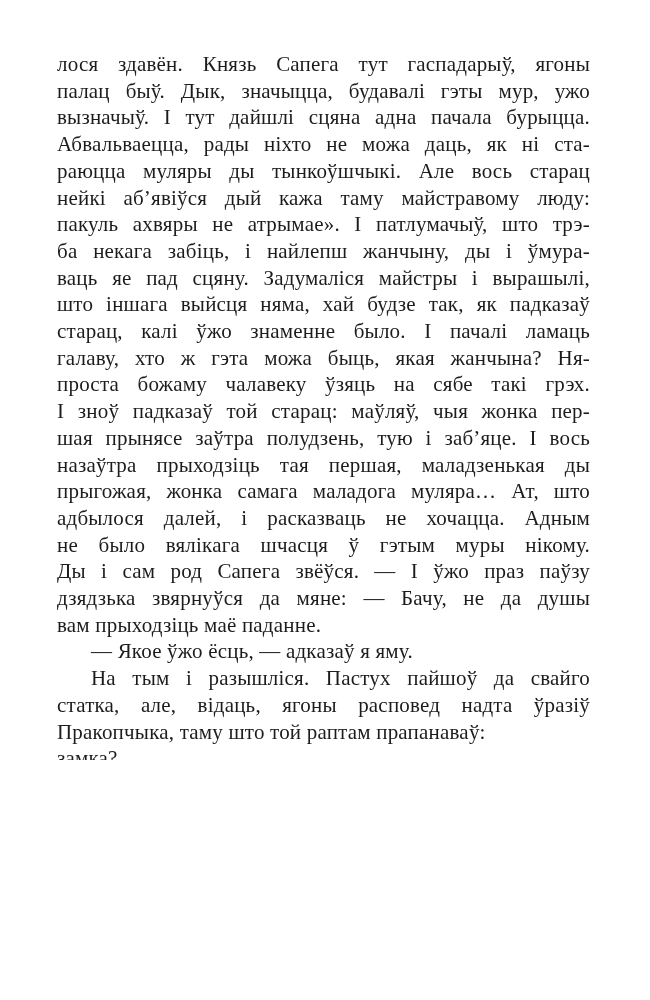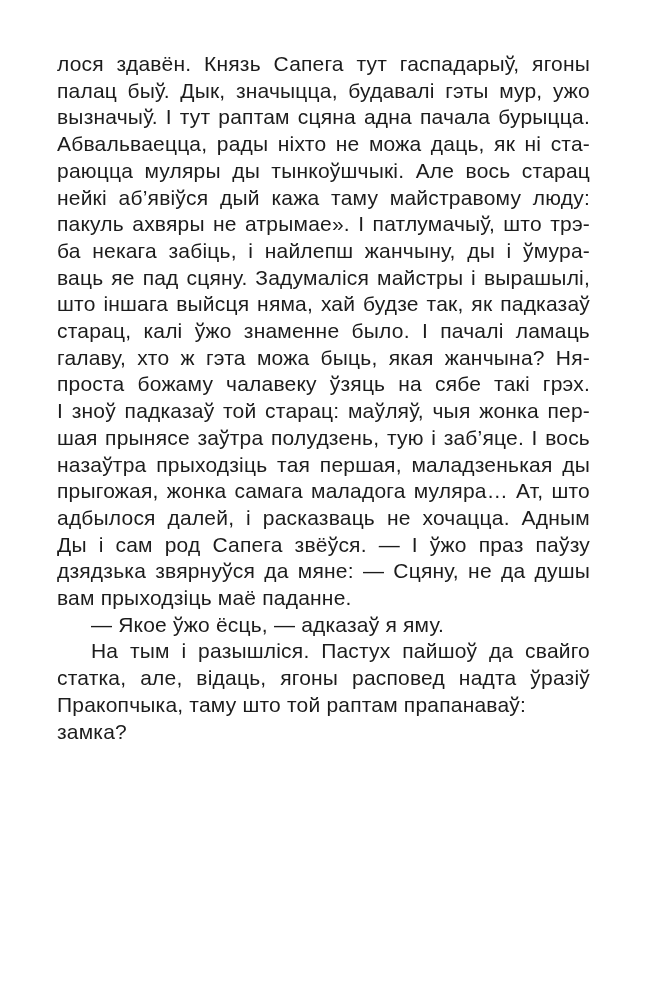--- a/index.html
+++ b/index.html
@@ -6,21 +6,21 @@
     margin: 0;
     padding: 0;
     background: #ffffff;
   }
   .book-page {
     position: relative;
     width: 650px;
     height: 760px;
     background: #ffffff;
     overflow: hidden;
-    font-family: Liberation Sans, sans-serif;
+    font-family: Liberation Serif, serif;
   }
   .text-block {
     position: absolute;
     left: 57px;
     top: 51px;
     width: 533px;
     font-size: 21px;
     line-height: 26.7px;
     letter-spacing: 0.2px;
     color: #1c1c1c;
@@ -46,38 +46,39 @@
     color: #be185d;
   }
 </style>
 </head>
 <body>
 
 <div class="book-page">
   <div class="text-block">
       <div class="text-line">лося здавён. Князь Сапега тут гаспадарыў, ягоны</div>
       <div class="text-line">палац быў. Дык, значыцца, будавалі гэты мур, ужо</div>
-      <div class="text-line">вызначыў. І тут раптам сцяна адна пачала бурыцца.</div>
+      <div class="text-line">вызначыў. І тут дайшлі сцяна адна пачала бурыцца.</div>
       <div class="text-line">Абвальваецца, рады ніхто не можа даць, як ні ста-</div>
       <div class="text-line">раюцца муляры ды тынкоўшчыкі. Але вось старац</div>
       <div class="text-line">нейкі аб’явіўся дый кажа таму майстравому люду:</div>
       <div class="text-line">пакуль ахвяры не атрымае». І патлумачыў, што трэ-</div>
       <div class="text-line">ба некага забіць, і найлепш жанчыну, ды і ўмура-</div>
       <div class="text-line">ваць яе пад сцяну. Задумаліся майстры і вырашылі,</div>
       <div class="text-line">што іншага выйсця няма, хай будзе так, як падказаў</div>
       <div class="text-line">старац, калі ўжо знаменне было. І пачалі ламаць</div>
       <div class="text-line">галаву, хто ж гэта можа быць, якая жанчына? Ня-</div>
       <div class="text-line">проста божаму чалавеку ўзяць на сябе такі грэх.</div>
       <div class="text-line">І зноў падказаў той старац: маўляў, чыя жонка пер-</div>
       <div class="text-line">шая прынясе заўтра полудзень, тую і заб’яце. І вось</div>
       <div class="text-line">назаўтра прыходзіць тая першая, маладзенькая ды</div>
       <div class="text-line">прыгожая, жонка самага маладога муляра… Ат, што</div>
       <div class="text-line">адбылося далей, і расказваць не хочацца. Адным</div>
+      <div class="text-line">не было вялікага шчасця ў гэтым муры нікому.</div>
       <div class="text-line">Ды і сам род Сапега звёўся. — І ўжо праз паўзу</div>
-      <div class="text-line">дзядзька звярнуўся да мяне: — Сцяну, не да душы</div>
+      <div class="text-line">дзядзька звярнуўся да мяне: — Бачу, не да душы</div>
       <div class="text-line last">вам прыходзіць маё паданне.</div>
       <div class="text-line last indent">— Якое ўжо ёсць, — адказаў я яму.</div>
       <div class="text-line indent">На тым і разышліся. Пастух пайшоў да свайго</div>
       <div class="text-line">статка, але, відаць, ягоны расповед надта ўразіў</div>
       <div class="text-line last">Пракопчыка, таму што той раптам прапанаваў:</div>
       <div class="text-line last">замка?</div>
     </div>
   <div class="folio">19</div>
 </div>
 

